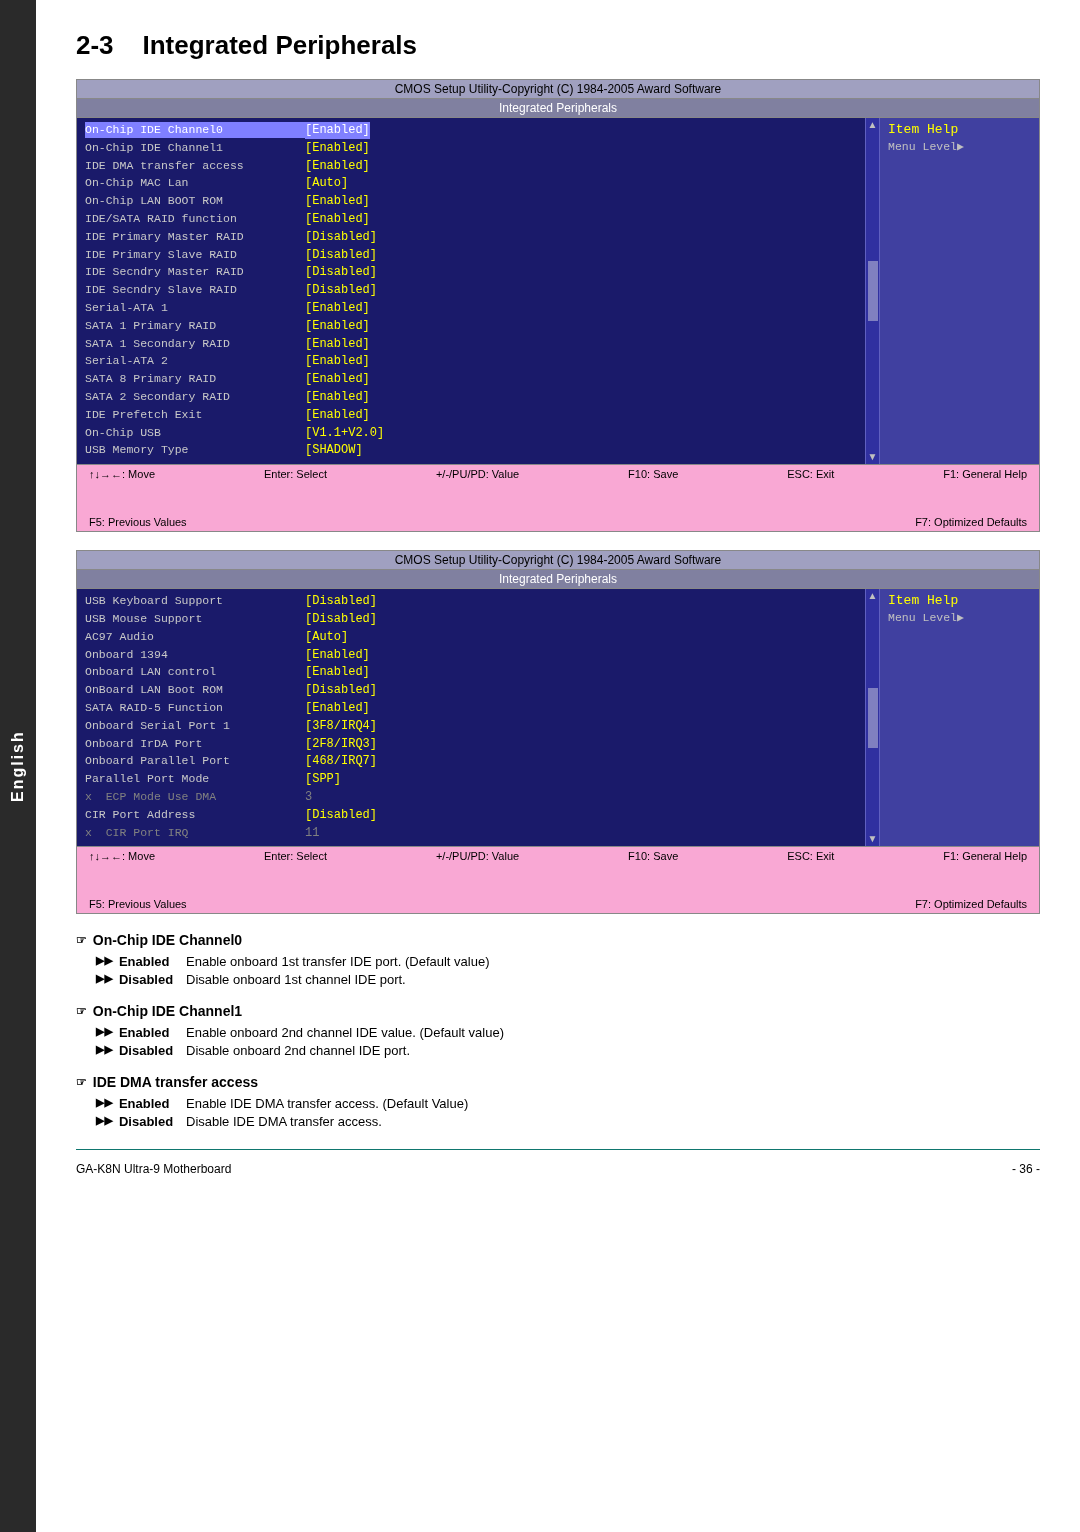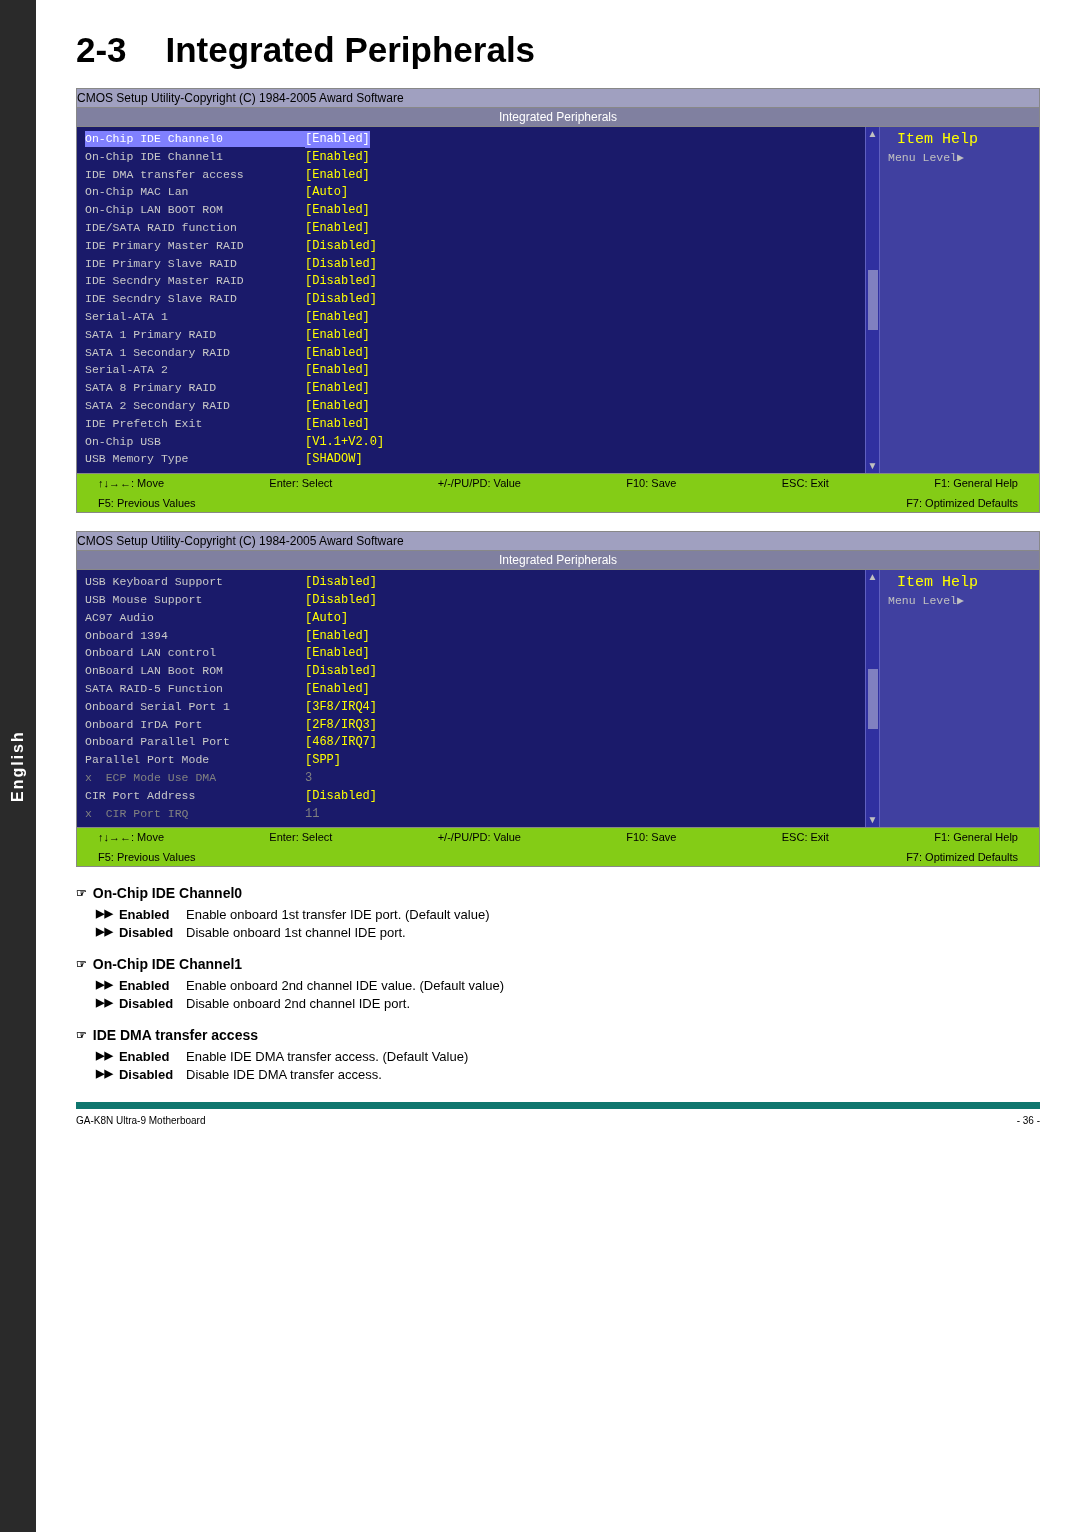--- a/index.html
+++ b/index.html
@@ -28,34 +28,34 @@
       color: #fff;
       font-size: 16px;
       font-weight: bold;
       letter-spacing: 2px;
     }
     .main-content {
       flex: 1;
       padding: 30px 40px 30px 40px;
     }
     .section-title {
-      font-size: 35px;
+      font-size: 26px;
       font-weight: bold;
       margin-bottom: 18px;
       color: #000;
     }
     
     .bios-table-wrapper {
       border: 1px solid #888;
       margin-bottom: 18px;
       background: #d0d0d0;
     }
     .bios-header {
       background: #a0a0c0;
-      text-align: left;
+      text-align: center;
       font-size: 12px;
       padding: 2px 0;
       border-bottom: 1px solid #888;
       color: #000;
     }
     .bios-subheader {
       background: #8080a0;
       text-align: center;
       font-size: 12px;
       padding: 2px 0;
@@ -115,34 +115,33 @@
       color: #c0c0c0;
       font-size: 10px;
       line-height: 1;
     }
     .scroll-thumb {
       width: 10px;
       height: 60px;
       background: #8080c0;
     }
     .bios-footer {
-      background: #84cc16;
-      padding: 3px 21px;
+      background: #f9a8d4;
+      padding: 3px 12px;
       font-size: 11px;
       color: #000;
       border-top: 1px solid #888;
       display: flex;
-      gap: 8px;
+      gap: 36px;
       flex-wrap: wrap;
     }
     .help-label {
       color: #ffff00;
-      font-size: 15px;
+      font-size: 13px;
       margin-bottom: 2px;
-      margin-left: 9px;
     }
     .help-value {
       color: #c0c0c0;
       font-size: 11.5px;
     }
     
     .desc-section {
       margin-bottom: 16px;
     }
     .desc-title {
@@ -172,25 +171,25 @@
     }
     .desc-item-text {
       font-size: 13px;
       flex: 1;
     }
     .bullet {
       font-size: 11px;
       margin-right: 2px;
     }
     .page-footer {
-      border-top: 7px solid #0f766e;
-      padding-top: 6px;
+      border-top: 1px solid #0f766e;
+      padding-top: 12px;
       display: flex;
       justify-content: space-between;
-      font-size: 10px;
+      font-size: 12px;
       margin-top: 20px;
     }
   </style>
 </head>
 <body>
 
 <div class="page-container">
 
   <div class="side-tab">
     <span>English</span>

